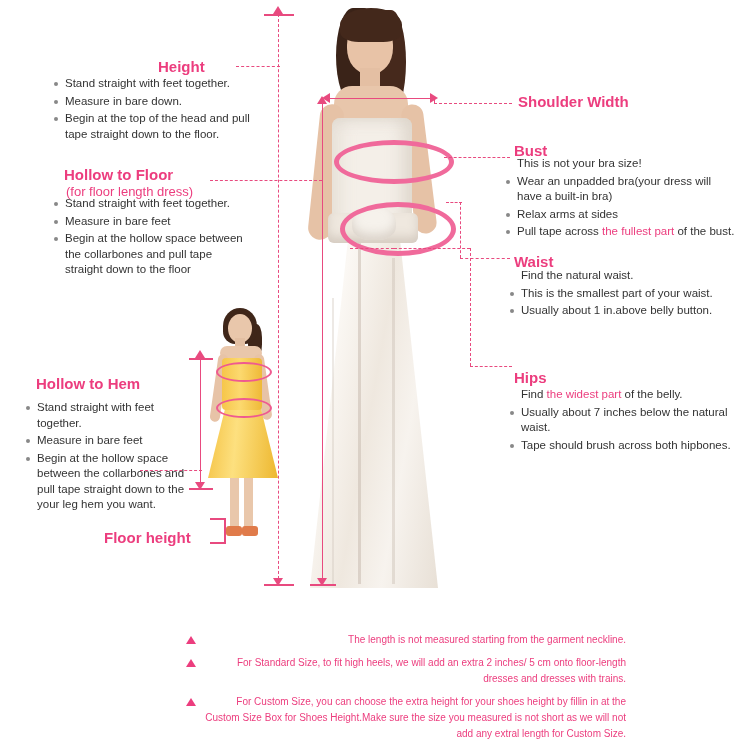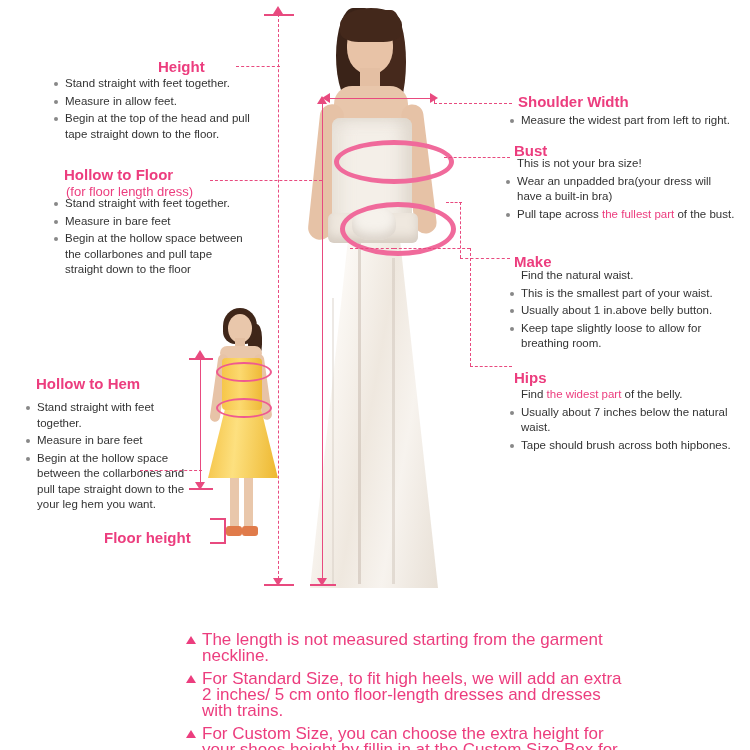--- a/index.html
+++ b/index.html
@@ -242,24 +242,25 @@
   .blk li.nodot { padding-left: 11px; }
   .blk li.nodot::before { display: none; }
   .blk ul { margin: 4px; padding: 0; }
   .hl { color: #ec3d7e; }
 
   
   .notes { position: absolute; left: 186px; top: 632px; width: 440px; }
   .note {
     position: relative;
     color: #ec3d7e;
-    font-size: 17px;
+    font-size: 10px;
     line-height: 16px;
     padding-left: 16px;
     margin-bottom: 7px;
+    text-align: right;
   }
   .note .tri {
     position: absolute;
     left: 0; top: 4px;
     width: 0; height: 0;
     border-left: 5px solid transparent;
     border-right: 5px solid transparent;
     border-bottom: 8px solid #ec3d7e;
   }
 </style>
@@ -347,21 +348,21 @@
   <div class="msr hline-d" style="left:394px; top:248px; width:76px;"></div>
   <div class="msr hline-d" style="left:470px; top:366px; width:42px;"></div>
 
   <div class="band" style="left:216px; top:362px; width:52px; height:16px;"></div>
   <div class="band" style="left:216px; top:398px; width:52px; height:16px;"></div>
 
   <div class="lbl" style="left:158px; top:58px;">Height</div>
   <div class="blk" style="left:50px; top:72px; width:218px;">
     <ul>
       <li>Stand straight with feet together.</li>
-      <li>Measure in allow feet.</li>
+      <li>Measure in bare down.</li>
       <li>Begin at the top of the head and pull tape straight down to the floor.</li>
     </ul>
   </div>
 
   <div class="lbl" style="left:64px; top:166px;">Hollow to Floor</div>
   <div class="sublbl" style="left:66px; top:184px;">(for floor length dress)</div>
   <div class="blk" style="left:50px; top:192px; width:200px;">
     <ul>
       <li>Stand straight with feet together.</li>
       <li>Measure in bare feet</li>
@@ -374,42 +375,37 @@
     <ul>
       <li>Stand straight with feet together.</li>
       <li>Measure in bare feet</li>
       <li>Begin at the hollow space between the collarbones and pull tape straight down to the your leg hem  you want.</li>
     </ul>
   </div>
 
   <div class="lbl" style="left:104px; top:529px;">Floor height</div>
 
   <div class="lbl" style="left:518px; top:93px;">Shoulder Width</div>
-  <div class="blk" style="left:506px; top:109px; width:238px;">
-    <ul>
-      <li>Measure the widest part from left to right.</li>
-    </ul>
-  </div>
 
   <div class="lbl" style="left:514px; top:142px;">Bust</div>
   <div class="blk" style="left:502px; top:152px; width:238px;">
     <ul>
       <li class="nodot">This is not your bra size!</li>
       <li>Wear an unpadded bra(your dress will have a built-in bra)</li>
+      <li>Relax arms at sides</li>
       <li><span>Pull tape across </span><span class="hl">the fullest part</span><span> of the bust.</span></li>
     </ul>
   </div>
 
-  <div class="lbl" style="left:514px; top:253px;">Make</div>
+  <div class="lbl" style="left:514px; top:253px;">Waist</div>
   <div class="blk" style="left:506px; top:264px; width:238px;">
     <ul>
       <li class="nodot">Find the natural waist.</li>
       <li>This is the smallest part of your waist.</li>
       <li>Usually about 1 in.above belly button.</li>
-      <li>Keep tape slightly loose to allow for breathing room.</li>
     </ul>
   </div>
 
   <div class="lbl" style="left:514px; top:369px;">Hips</div>
   <div class="blk" style="left:506px; top:383px; width:238px;">
     <ul>
       <li class="nodot"><span>Find </span><span class="hl">the widest part</span><span> of the belly.</span></li>
       <li>Usually about 7 inches below the natural waist.</li>
       <li>Tape should brush across both hipbones.</li>
     </ul>

